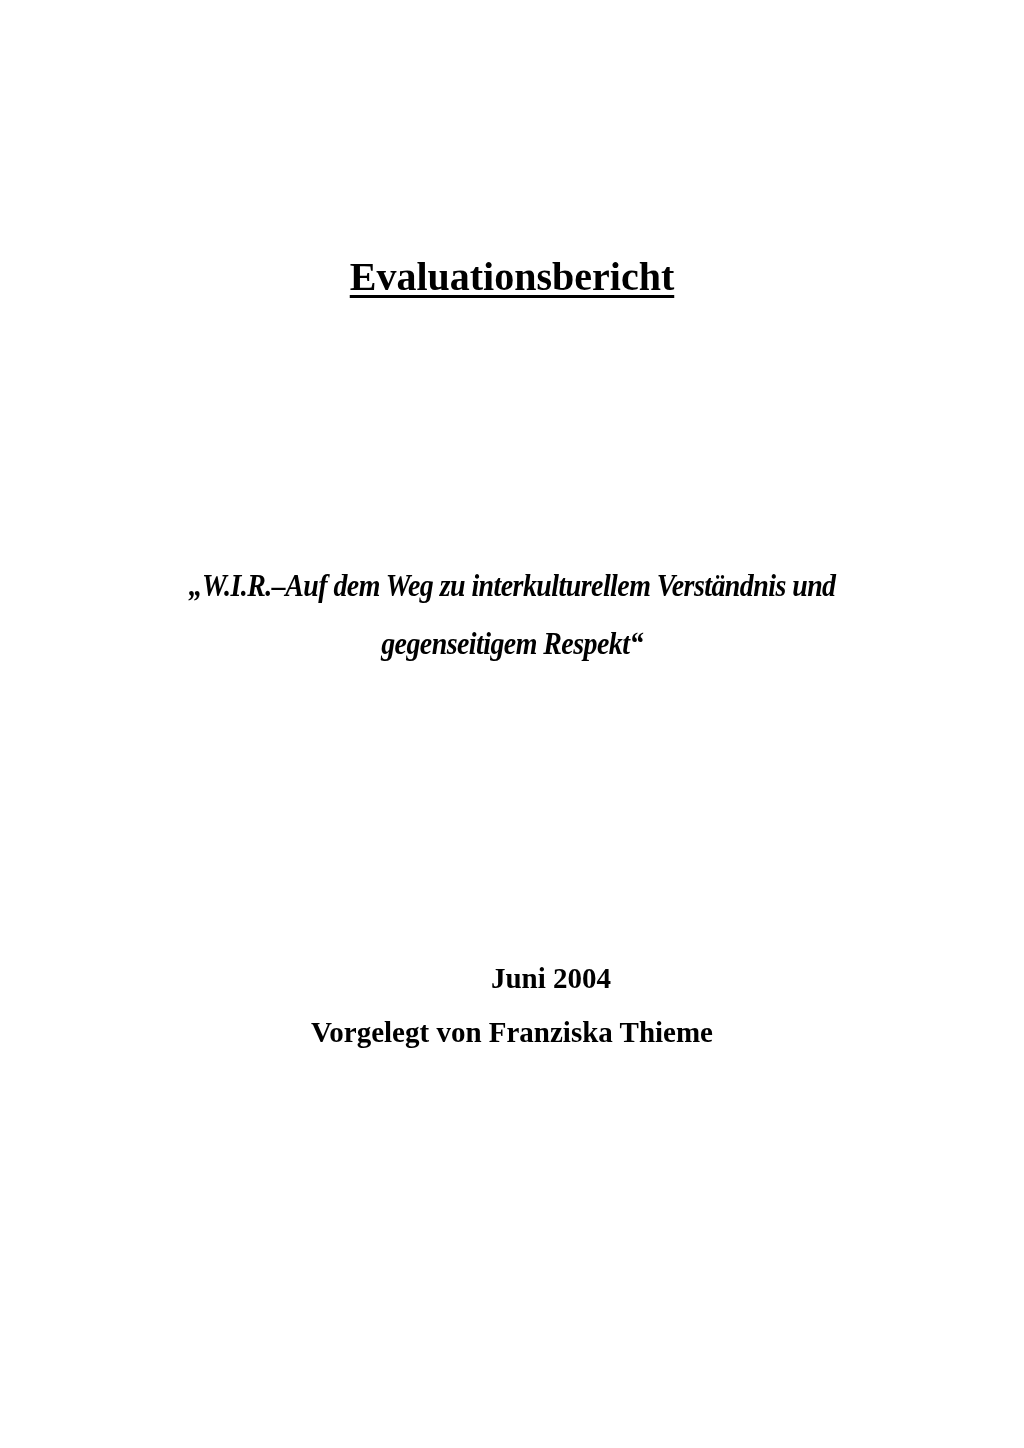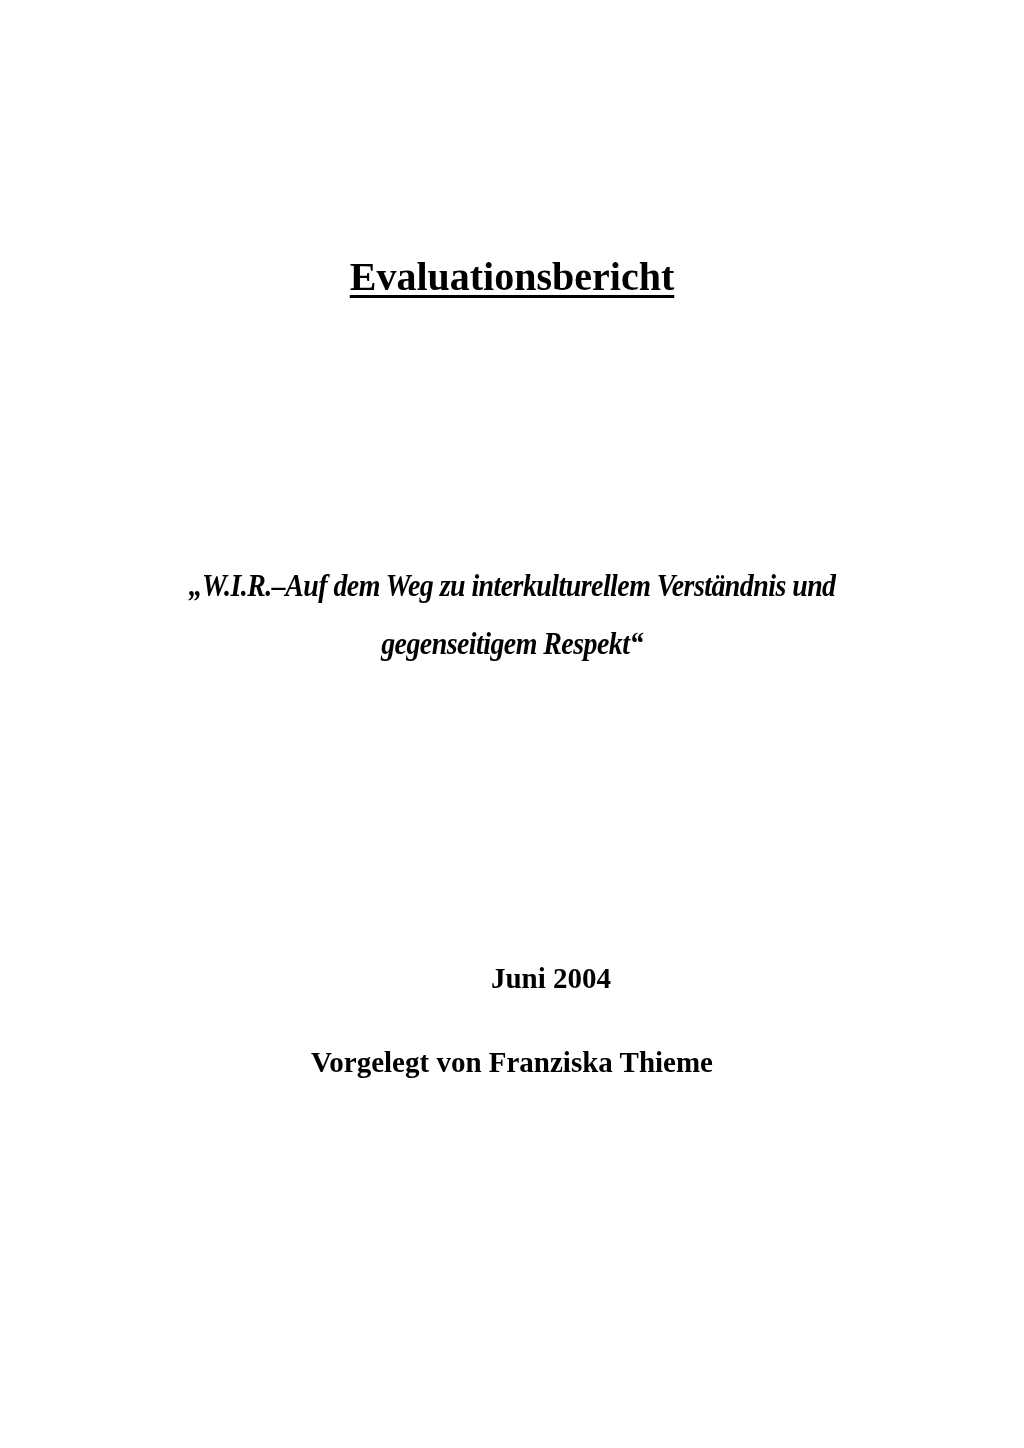--- a/index.html
+++ b/index.html
@@ -54,21 +54,20 @@
     .date {
       top: 958px;
       font-size: 29px;
       line-height: 40px;
       margin-left: 39px;
     }
     .author {
       top: 1012px;
       font-size: 29px;
       line-height: 40px;
-      margin-top: 30px;
     }
   </style>
 </head>
 <body>
 
 <div class="page">
   <div class="line title">
     <span>Evaluationsbericht</span>
   </div>
   <div class="line project project-l1">„W.I.R.–Auf dem Weg zu interkulturellem Verständnis und</div>

